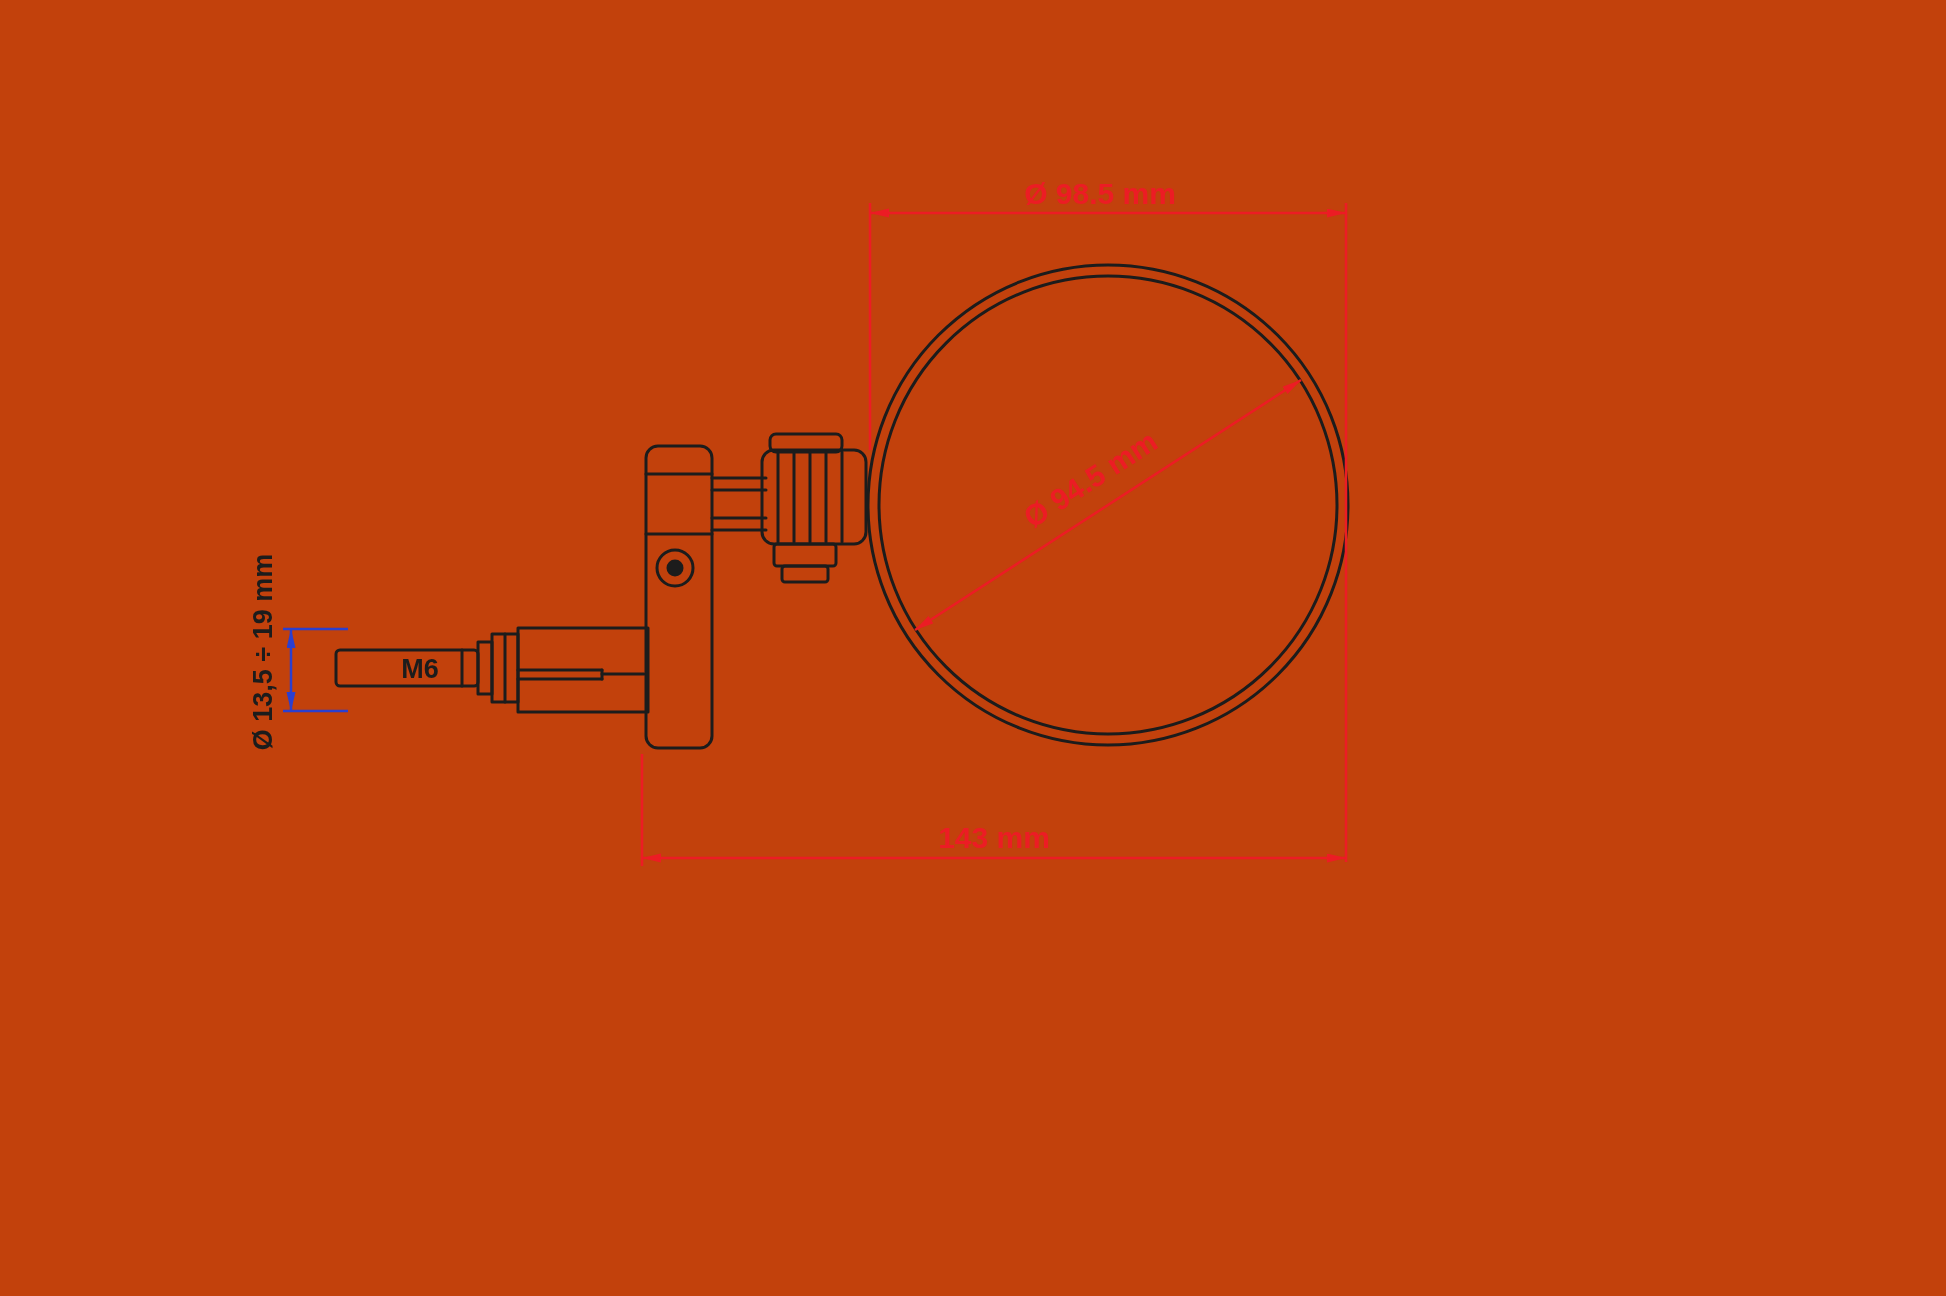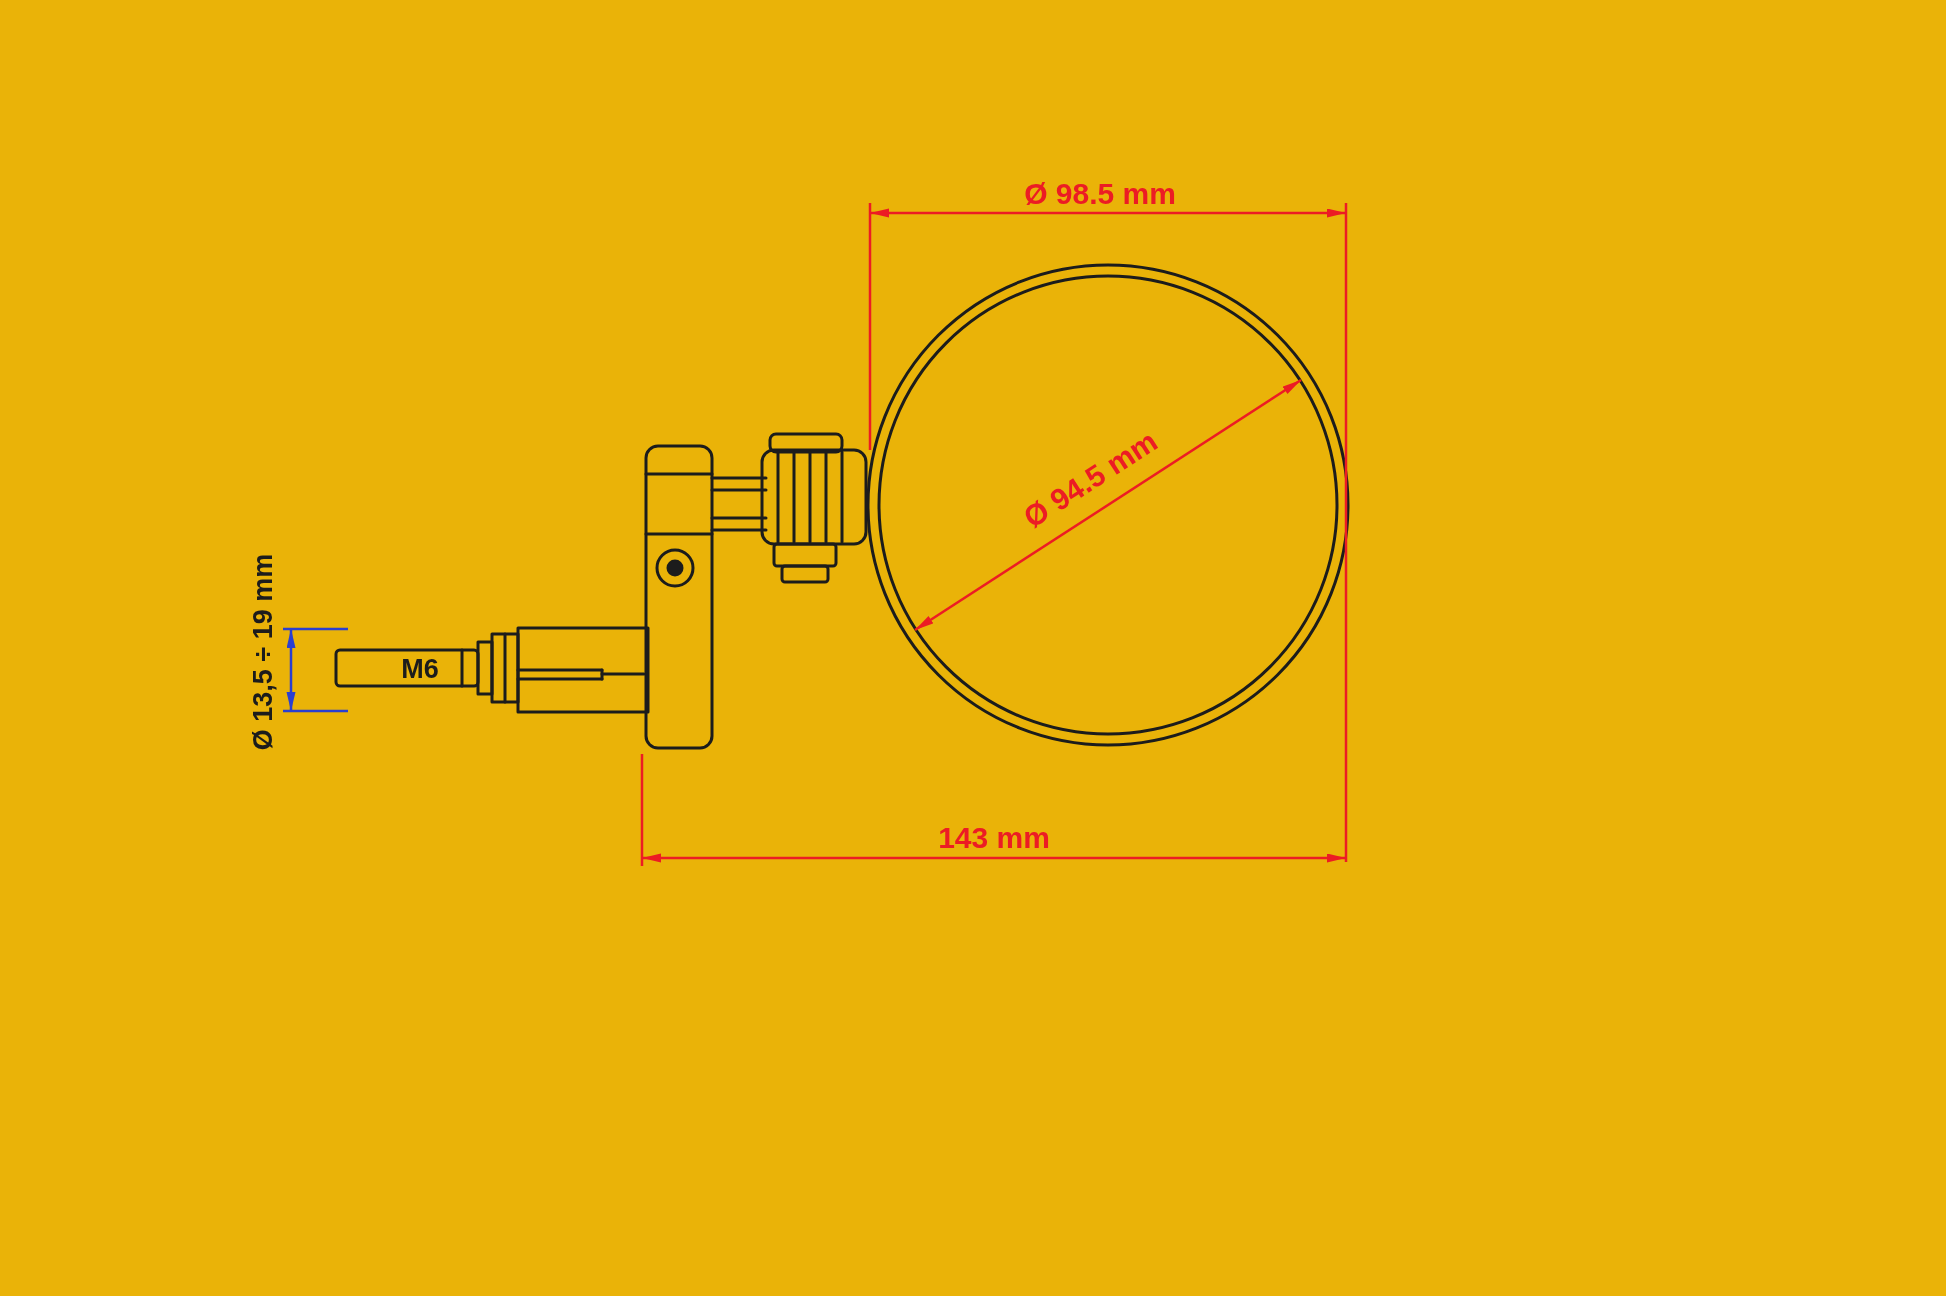--- a/index.html
+++ b/index.html
@@ -8,21 +8,21 @@
     background: #ffffff;
     width: 1946px;
     height: 1296px;
     overflow: hidden;
     font-family: "Liberation Sans", sans-serif;
   }
   .canvas {
     position: relative;
     width: 1946px;
     height: 1296px;
-    background: #eab308;
+    background: #c2410c;
   }
   svg {
     position: absolute;
     inset: 0;
     display: block;
   }
   text {
     font-family: "Liberation Sans", sans-serif;
     font-weight: 700;
   }

